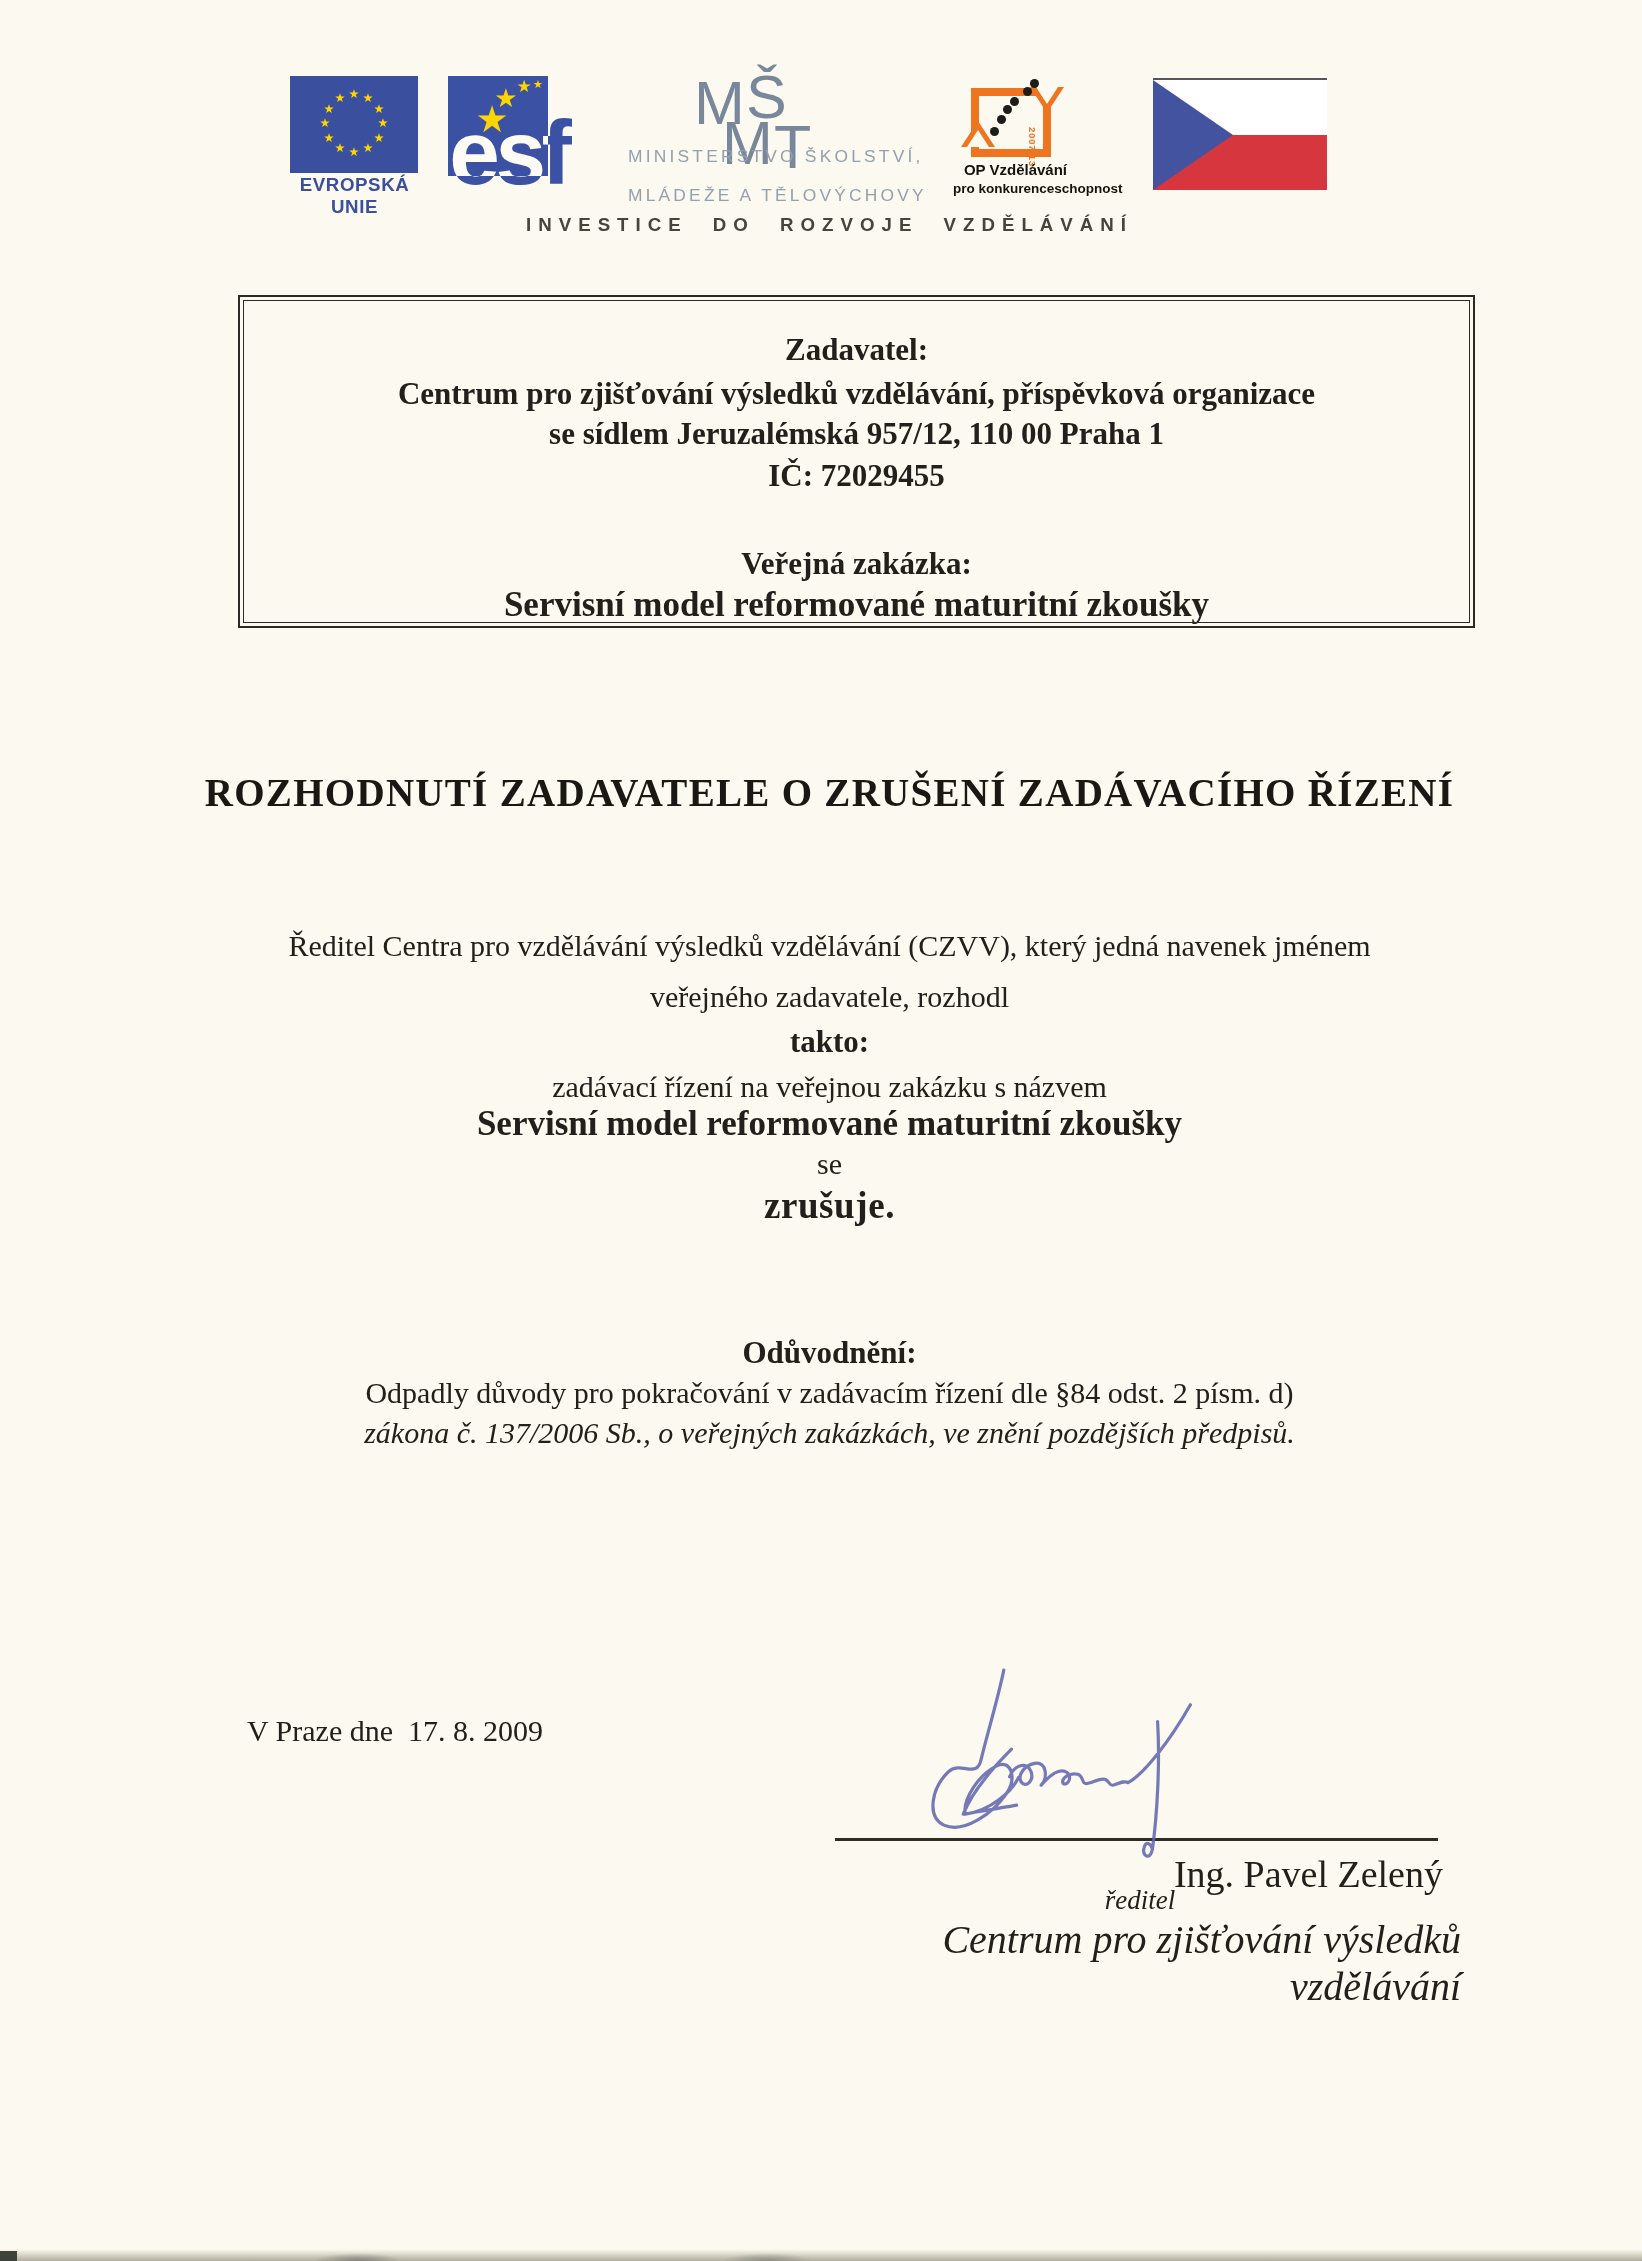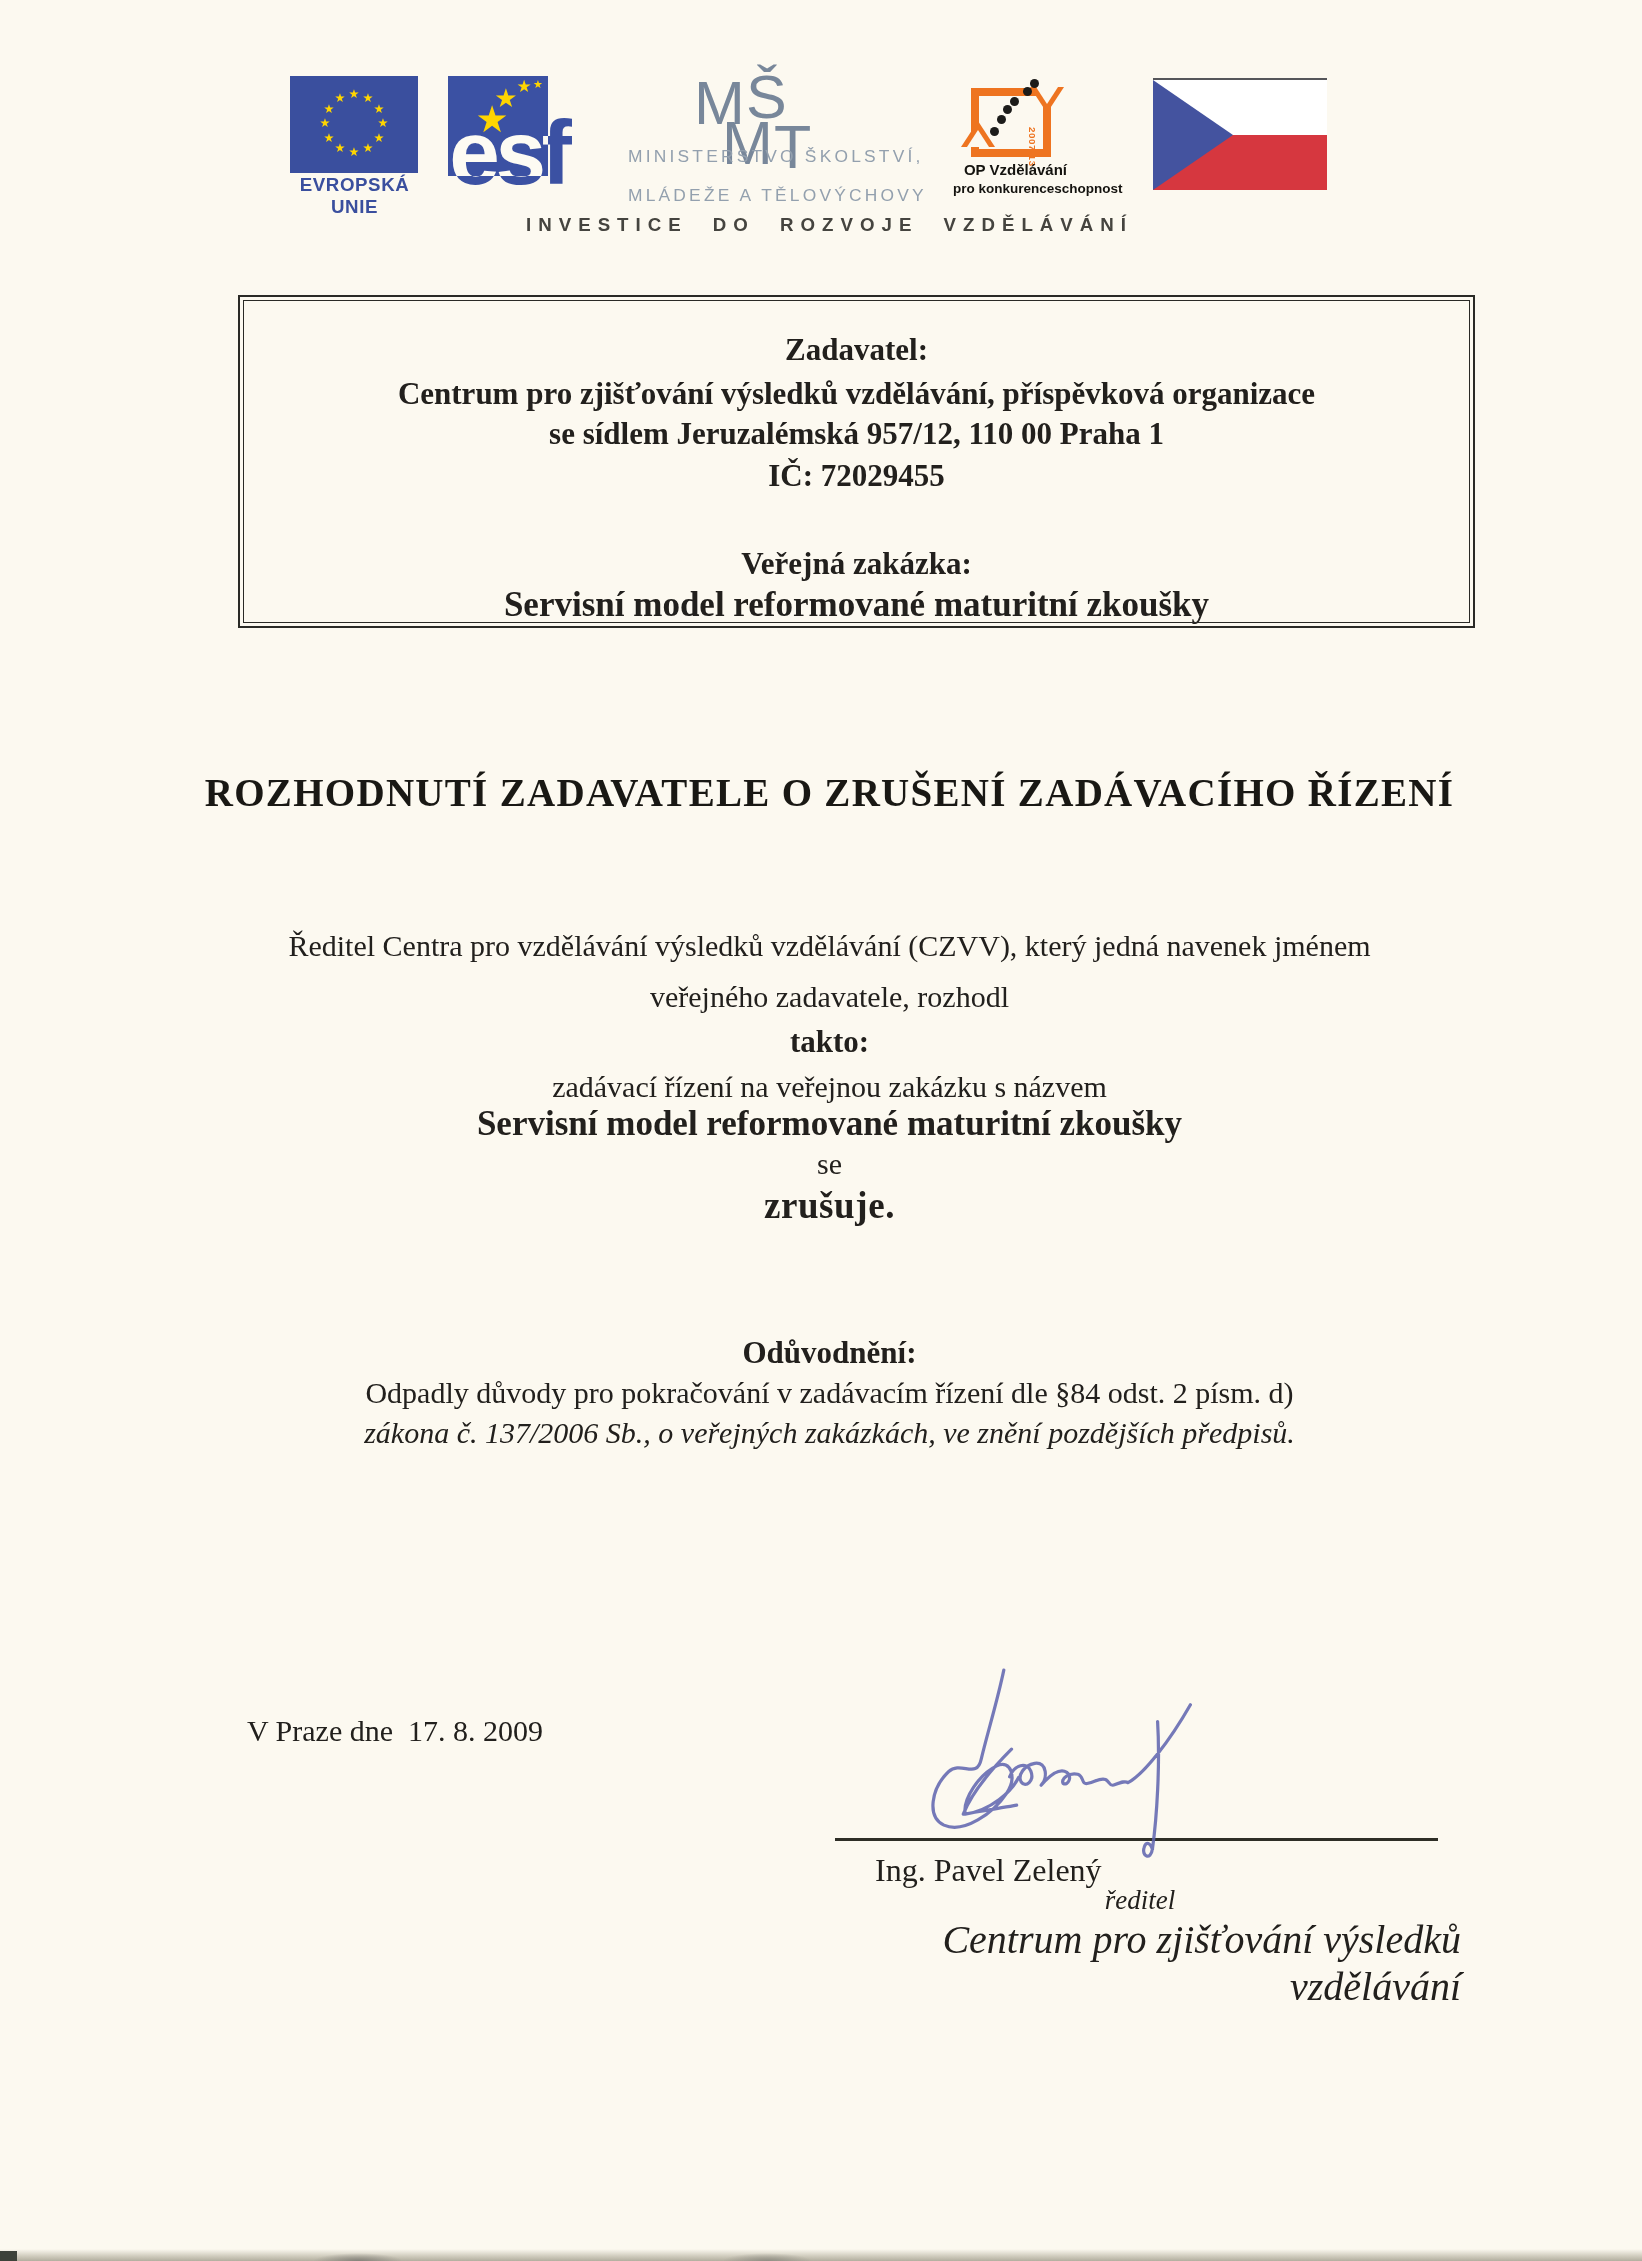--- a/index.html
+++ b/index.html
@@ -92,21 +92,21 @@
   .subject{top:1104px;font-size:35px;font-weight:bold;}
   .se{top:1147px;}
   .verdict{top:1184px;font-size:37px;font-weight:bold;letter-spacing:0.6px;}
   .oduv-label{top:1335px;font-size:31px;font-weight:bold;}
   .oduv1{top:1376px;}
   .oduv2{top:1416px;font-style:italic;}
 
   
   .place-date{left:247px;top:1714px;font-size:30px;white-space:pre;}
   .sig-line{left:835px;top:1838px;width:603px;height:3.2px;background:#2e2e26;}
-  .sig-name{left:875px;top:1852px;width:606px;text-align:left;font-size:32px;}
+  .sig-name{left:837px;top:1852px;width:606px;text-align:right;font-size:38px;}
   .sig-role{left:837px;top:1885px;width:606px;text-align:center;font-size:27px;font-style:italic;}
   .sig-org{left:855px;top:1916px;width:606px;text-align:right;font-size:40px;font-style:italic;}
   .sig-svg{left:915px;top:1662px;z-index:2;}
 
   
   .scan-bottom{left:0;right:0;bottom:0;height:11.6px;
     background:linear-gradient(to bottom,rgba(190,186,170,0),#ccc8b9 65%,#b2ae9f);}
   .scan-blob1{left:313px;bottom:0;width:90px;height:7.7px;
     background:radial-gradient(ellipse at 50% 100%,#84827a,rgba(132,130,122,0) 70%);}
   .scan-blob2{left:722px;bottom:0;width:90px;height:7.7px;

